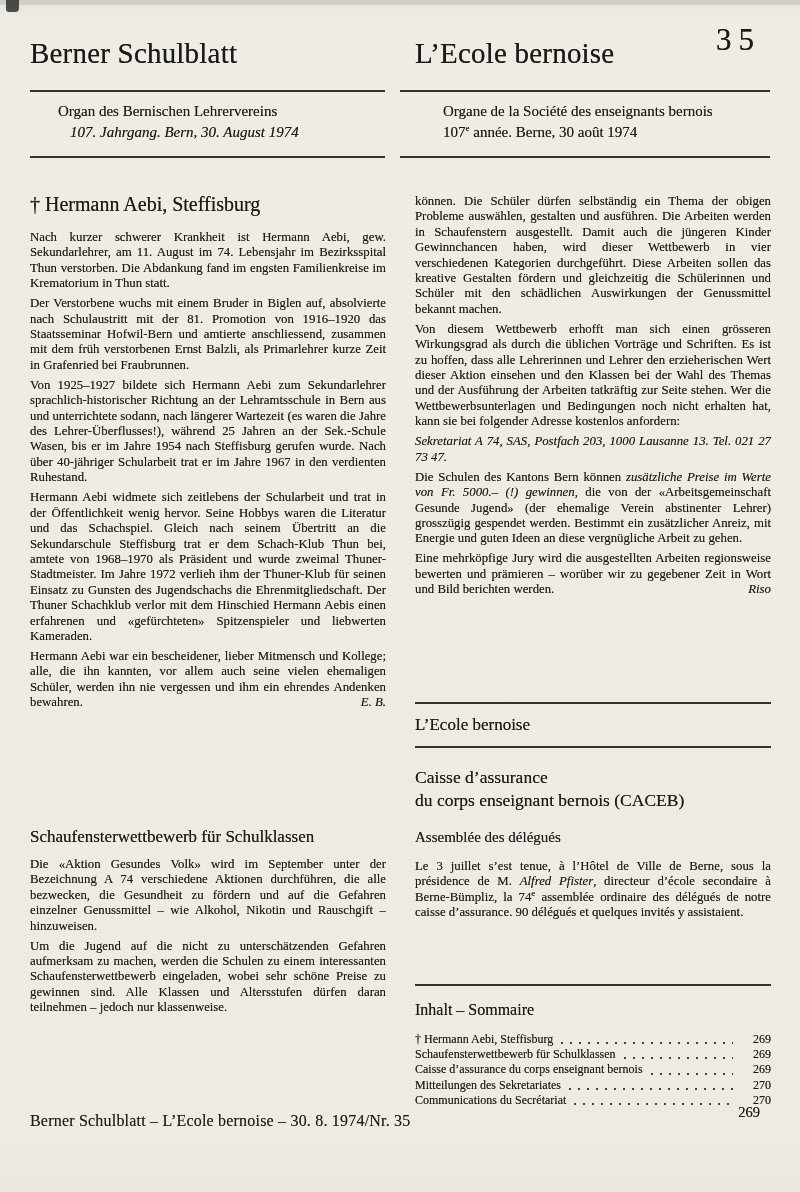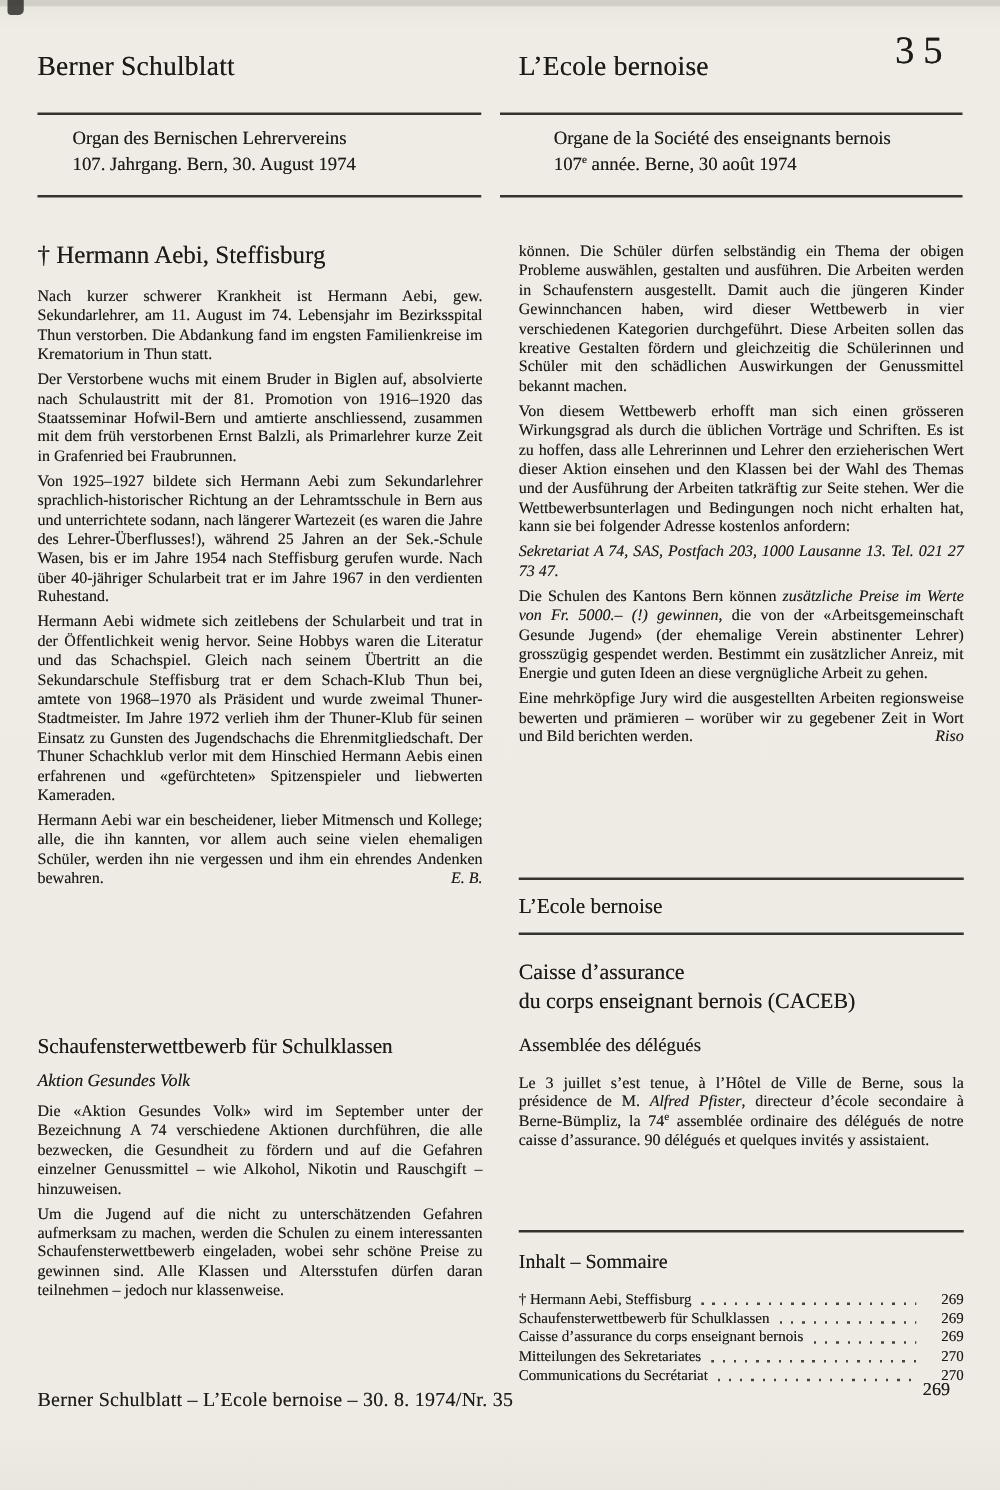--- a/index.html
+++ b/index.html
@@ -6,21 +6,21 @@
   .page{
     position:relative;width:800px;height:1192px;margin:0 auto;
     background:linear-gradient(180deg,#e7e5de 0%,#eeece5 2%,#edebe4 96%,#e8e6df 100%);
     font-family:"Liberation Serif","DejaVu Serif",serif;
     color:#1d1b17;overflow:hidden;
   }
   .artifact{position:absolute;left:6px;top:0;width:13px;height:12px;background:#34332f;border-radius:0 0 4px 3px;opacity:.88;}
   .topshade{position:absolute;left:0;top:0;width:100%;height:5px;background:rgba(110,108,100,.18);}
 
   
-  .title{position:absolute;top:36px;font-size:22px;line-height:34px;letter-spacing:.2px;
+  .title{position:absolute;top:36px;font-size:29px;line-height:34px;letter-spacing:.2px;
          text-shadow:0 0 .5px rgba(25,22,16,.8);white-space:nowrap;}
   .title-de{left:30px;}
   .title-fr{left:415px;}
   .issue{position:absolute;left:716px;top:22px;font-size:31px;letter-spacing:7px;
          text-shadow:0 0 .5px rgba(25,22,16,.8);}
   .rule{position:absolute;height:2px;background:#35332d;}
   .sub{position:absolute;font-size:15px;line-height:20px;text-shadow:0 0 .35px rgba(25,22,16,.6);white-space:nowrap;margin-left:28px;}
   sup{font-size:9px;vertical-align:super;line-height:0;}
 
   
@@ -69,39 +69,38 @@
   <div class="artifact"></div>
 
   <div class="title title-de">Berner Schulblatt</div>
   <div class="title title-fr">L’Ecole bernoise</div>
   <div class="issue">35</div>
 
   <div class="rule" style="left:30px;top:90px;width:355px;"></div>
   <div class="rule" style="left:400px;top:90px;width:370px;"></div>
 
   <div class="sub" style="left:30px;top:101px;">Organ des Bernischen Lehrervereins</div>
-  <div class="sub" style="left:30px;top:122px;">107. Jahrgang. Bern, 30. August 1974</div>
+  <div class="sub" style="left:42px;top:122px;font-style:italic;">107. Jahrgang. Bern, 30. August 1974</div>
   <div class="sub" style="left:415px;top:101px;">Organe de la Société des enseignants bernois</div>
   <div class="sub" style="left:415px;top:122px;"><span>107</span><sup>e</sup><span> année. Berne, 30 août 1974</span></div>
 
   <div class="rule" style="left:30px;top:156px;width:355px;"></div>
   <div class="rule" style="left:400px;top:156px;width:370px;"></div>
 
   <section class="col" style="left:30px;top:192px;">
     <h2 class="obit">† Hermann Aebi, Steffisburg</h2>
     <p>Nach kurzer schwerer Krankheit ist Hermann Aebi, gew. Sekundarlehrer, am 11. August im 74. Lebensjahr im Bezirksspital Thun verstorben. Die Abdankung fand im engsten Familienkreise im Krematorium in Thun statt.</p>
     <p>Der Verstorbene wuchs mit einem Bruder in Biglen auf, absolvierte nach Schulaustritt mit der 81. Promotion von 1916–1920 das Staatsseminar Hofwil-Bern und amtierte anschliessend, zusammen mit dem früh verstorbenen Ernst Balzli, als Primarlehrer kurze Zeit in Grafenried bei Fraubrunnen.</p>
     <p>Von 1925–1927 bildete sich Hermann Aebi zum Sekundarlehrer sprachlich-historischer Richtung an der Lehramtsschule in Bern aus und unterrichtete sodann, nach längerer Wartezeit (es waren die Jahre des Lehrer-Überflusses!), während 25 Jahren an der Sek.-Schule Wasen, bis er im Jahre 1954 nach Steffisburg gerufen wurde. Nach über 40-jähriger Schularbeit trat er im Jahre 1967 in den verdienten Ruhestand.</p>
     <p>Hermann Aebi widmete sich zeitlebens der Schularbeit und trat in der Öffentlichkeit wenig hervor. Seine Hobbys waren die Literatur und das Schachspiel. Gleich nach seinem Übertritt an die Sekundarschule Steffisburg trat er dem Schach-Klub Thun bei, amtete von 1968–1970 als Präsident und wurde zweimal Thuner-Stadtmeister. Im Jahre 1972 verlieh ihm der Thuner-Klub für seinen Einsatz zu Gunsten des Jugendschachs die Ehrenmitgliedschaft. Der Thuner Schachklub verlor mit dem Hinschied Hermann Aebis einen erfahrenen und «gefürchteten» Spitzenspieler und liebwerten Kameraden.</p>
     <p class="sigwrap"><span>Hermann Aebi war ein bescheidener, lieber Mitmensch und Kollege; alle, die ihn kannten, vor allem auch seine vielen ehemaligen Schüler, werden ihn nie vergessen und ihm ein ehrendes Andenken bewahren.</span><span class="sig">E. B.</span></p>
   </section>
 
   <section class="col" style="left:30px;top:826px;">
     <h3 class="sect">Schaufensterwettbewerb für Schulklassen</h3>
-    <h4 class="subsect">Aktion Gesundes Volk</h4>
     <p>Die «Aktion Gesundes Volk» wird im September unter der Bezeichnung A 74 verschiedene Aktionen durchführen, die alle bezwecken, die Gesundheit zu fördern und auf die Gefahren einzelner Genussmittel – wie Alkohol, Nikotin und Rauschgift – hinzuweisen.</p>
     <p>Um die Jugend auf die nicht zu unterschätzenden Gefahren aufmerksam zu machen, werden die Schulen zu einem interessanten Schaufensterwettbewerb eingeladen, wobei sehr schöne Preise zu gewinnen sind. Alle Klassen und Altersstufen dürfen daran teilnehmen – jedoch nur klassenweise.</p>
   </section>
 
   <section class="col" style="left:415px;top:194px;">
     <p>können. Die Schüler dürfen selbständig ein Thema der obigen Probleme auswählen, gestalten und ausführen. Die Arbeiten werden in Schaufenstern ausgestellt. Damit auch die jüngeren Kinder Gewinnchancen haben, wird dieser Wettbewerb in vier verschiedenen Kategorien durchgeführt. Diese Arbeiten sollen das kreative Gestalten fördern und gleichzeitig die Schülerinnen und Schüler mit den schädlichen Auswirkungen der Genussmittel bekannt machen.</p>
     <p>Von diesem Wettbewerb erhofft man sich einen grösseren Wirkungsgrad als durch die üblichen Vorträge und Schriften. Es ist zu hoffen, dass alle Lehrerinnen und Lehrer den erzieherischen Wert dieser Aktion einsehen und den Klassen bei der Wahl des Themas und der Ausführung der Arbeiten tatkräftig zur Seite stehen. Wer die Wettbewerbsunterlagen und Bedingungen noch nicht erhalten hat, kann sie bei folgender Adresse kostenlos anfordern:</p>
     <p class="italic">Sekretariat A 74, SAS, Postfach 203, 1000 Lausanne 13. Tel. 021 27 73 47.</p>
     <p><span>Die Schulen des Kantons Bern können </span><span class="inline-italic">zusätzliche Preise im Werte von Fr. 5000.– (!) gewinnen</span><span>, die von der «Arbeitsgemeinschaft Gesunde Jugend» (der ehemalige Verein abstinenter Lehrer) grosszügig gespendet werden. Bestimmt ein zusätzlicher Anreiz, mit Energie und guten Ideen an diese vergnügliche Arbeit zu gehen.</span></p>
     <p class="sigwrap"><span>Eine mehrköpfige Jury wird die ausgestellten Arbeiten regionsweise bewerten und prämieren – worüber wir zu gegebener Zeit in Wort und Bild berichten werden.</span><span class="sig">Riso</span></p>

